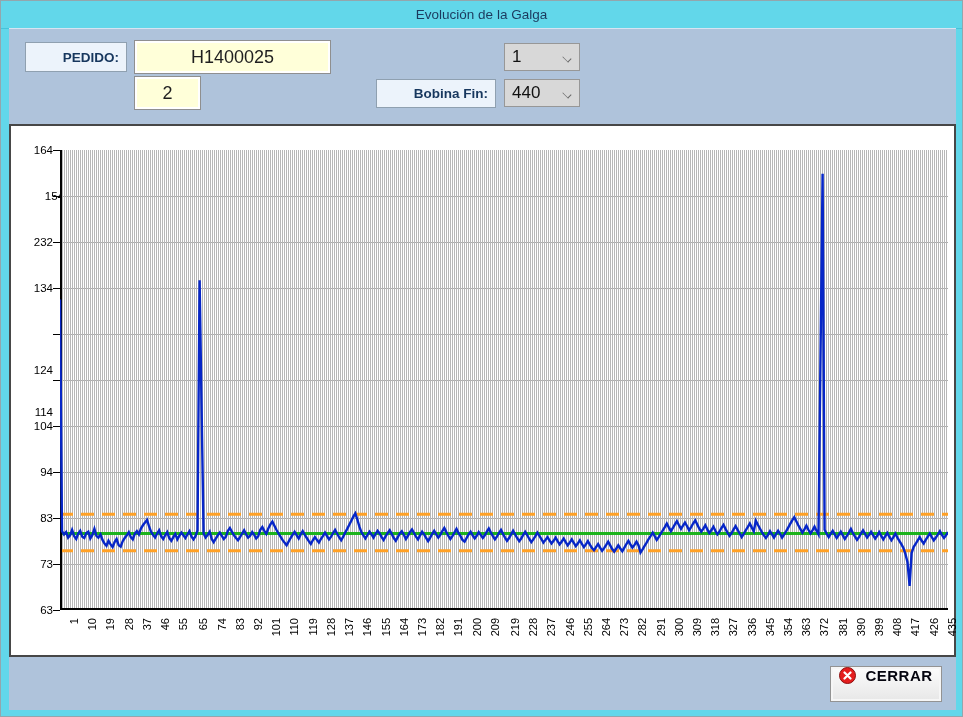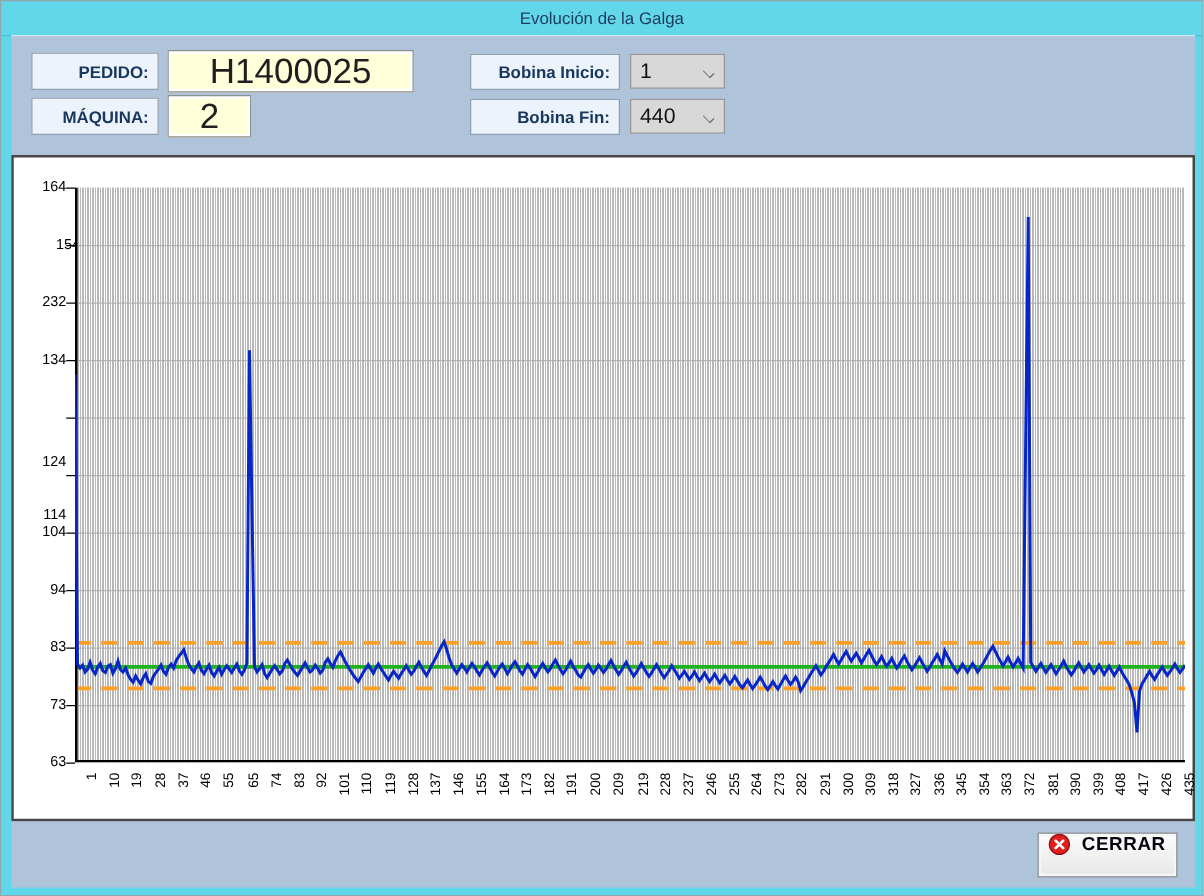--- a/index.html
+++ b/index.html
@@ -5,21 +5,21 @@
   html,body{margin:0;padding:0;background:#ffffff;font-family:"Liberation Sans",sans-serif;}
   .window{position:relative;width:963px;height:717px;background:#62D7EA;border:1px solid #93a6ad;box-sizing:border-box;overflow:hidden;}
   .titlebar{position:absolute;left:0;top:0;width:100%;height:27px;display:flex;align-items:center;justify-content:center;
             font-size:13.5px;color:#1c3a5e;border-bottom:1px solid #46c3da;}
   .content{position:absolute;left:8px;top:27px;width:947px;height:682px;background:#AFC3DB;border-top:1px solid #d6e4f2;box-sizing:border-box;}
 
   
   .lbox{position:absolute;background:#ECF3FB;border:1px solid #8fa0b0;box-sizing:border-box;
         color:#17375E;font-weight:bold;font-size:13.5px;display:flex;align-items:center;justify-content:flex-end;padding-right:7px;}
   .vbox{position:absolute;background:#FFFFD9;border:1px solid #8f8f8f;box-shadow:inset 0 0 0 2px #ffffff;box-sizing:border-box;
-        color:#1f1f1f;font-size:28px;display:flex;align-items:center;justify-content:center;}
+        color:#1f1f1f;font-size:18px;display:flex;align-items:center;justify-content:center;}
   .sel{position:absolute;background:#D8D8D8;border:1px solid #979797;box-sizing:border-box;color:#111;
        font-size:17px;display:flex;align-items:center;padding-left:7px;}
   .chev{position:absolute;right:8px;top:10px;width:7px;height:7px;border-right:1.6px solid #666;border-bottom:1.6px solid #666;
         transform:rotate(45deg) scaleY(.62);}
 
   #f-pedido-l{left:16px;top:13px;width:102px;height:30px;}
   #f-pedido-v{left:125px;top:11px;width:197px;height:34px;}
   #f-maquina-l{left:16px;top:49px;width:102px;height:30px;}
   #f-maquina-v{left:125px;top:47px;width:67px;height:34px;}
   #f-bi-l{left:367px;top:14px;width:120px;height:29px;}
@@ -55,30 +55,24 @@
   </div>
 
   <div class="content">
 
     <div class="lbox" id="f-pedido-l">
       <span>PEDIDO:</span>
     </div>
     <div class="vbox" id="f-pedido-v">
       <span>H1400025</span>
     </div>
-    <div class="lbox" id="f-maquina-l">
-      <span>MÁQUINA:</span>
-    </div>
     <div class="vbox" id="f-maquina-v">
       <span>2</span>
     </div>
 
-    <div class="lbox" id="f-bi-l">
-      <span>Bobina Inicio:</span>
-    </div>
     <div class="sel" id="f-bi-s">
       <span>1</span>
       <span class="chev"></span>
     </div>
     <div class="lbox" id="f-bf-l">
       <span>Bobina Fin:</span>
     </div>
     <div class="sel" id="f-bf-s">
       <span>440</span>
       <span class="chev"></span>

